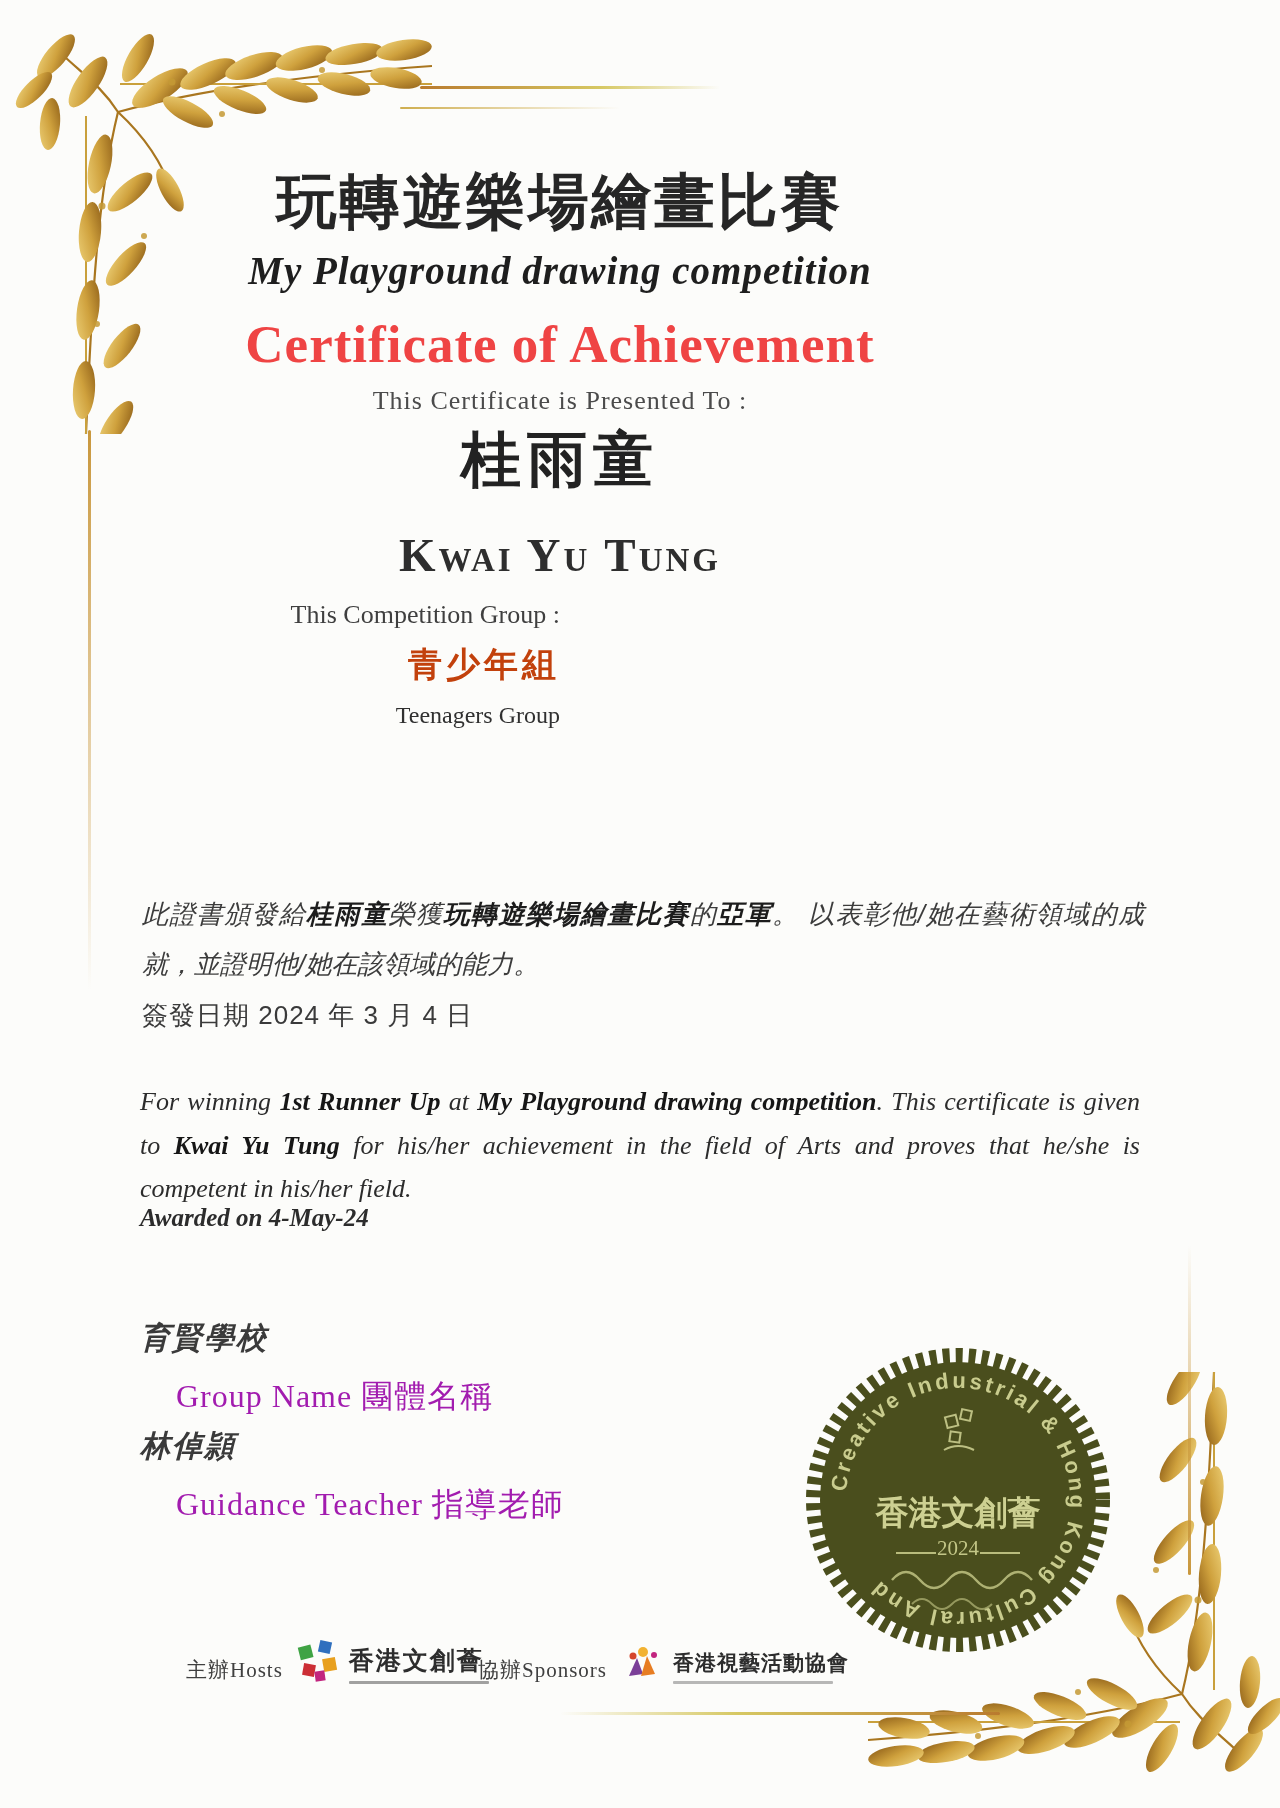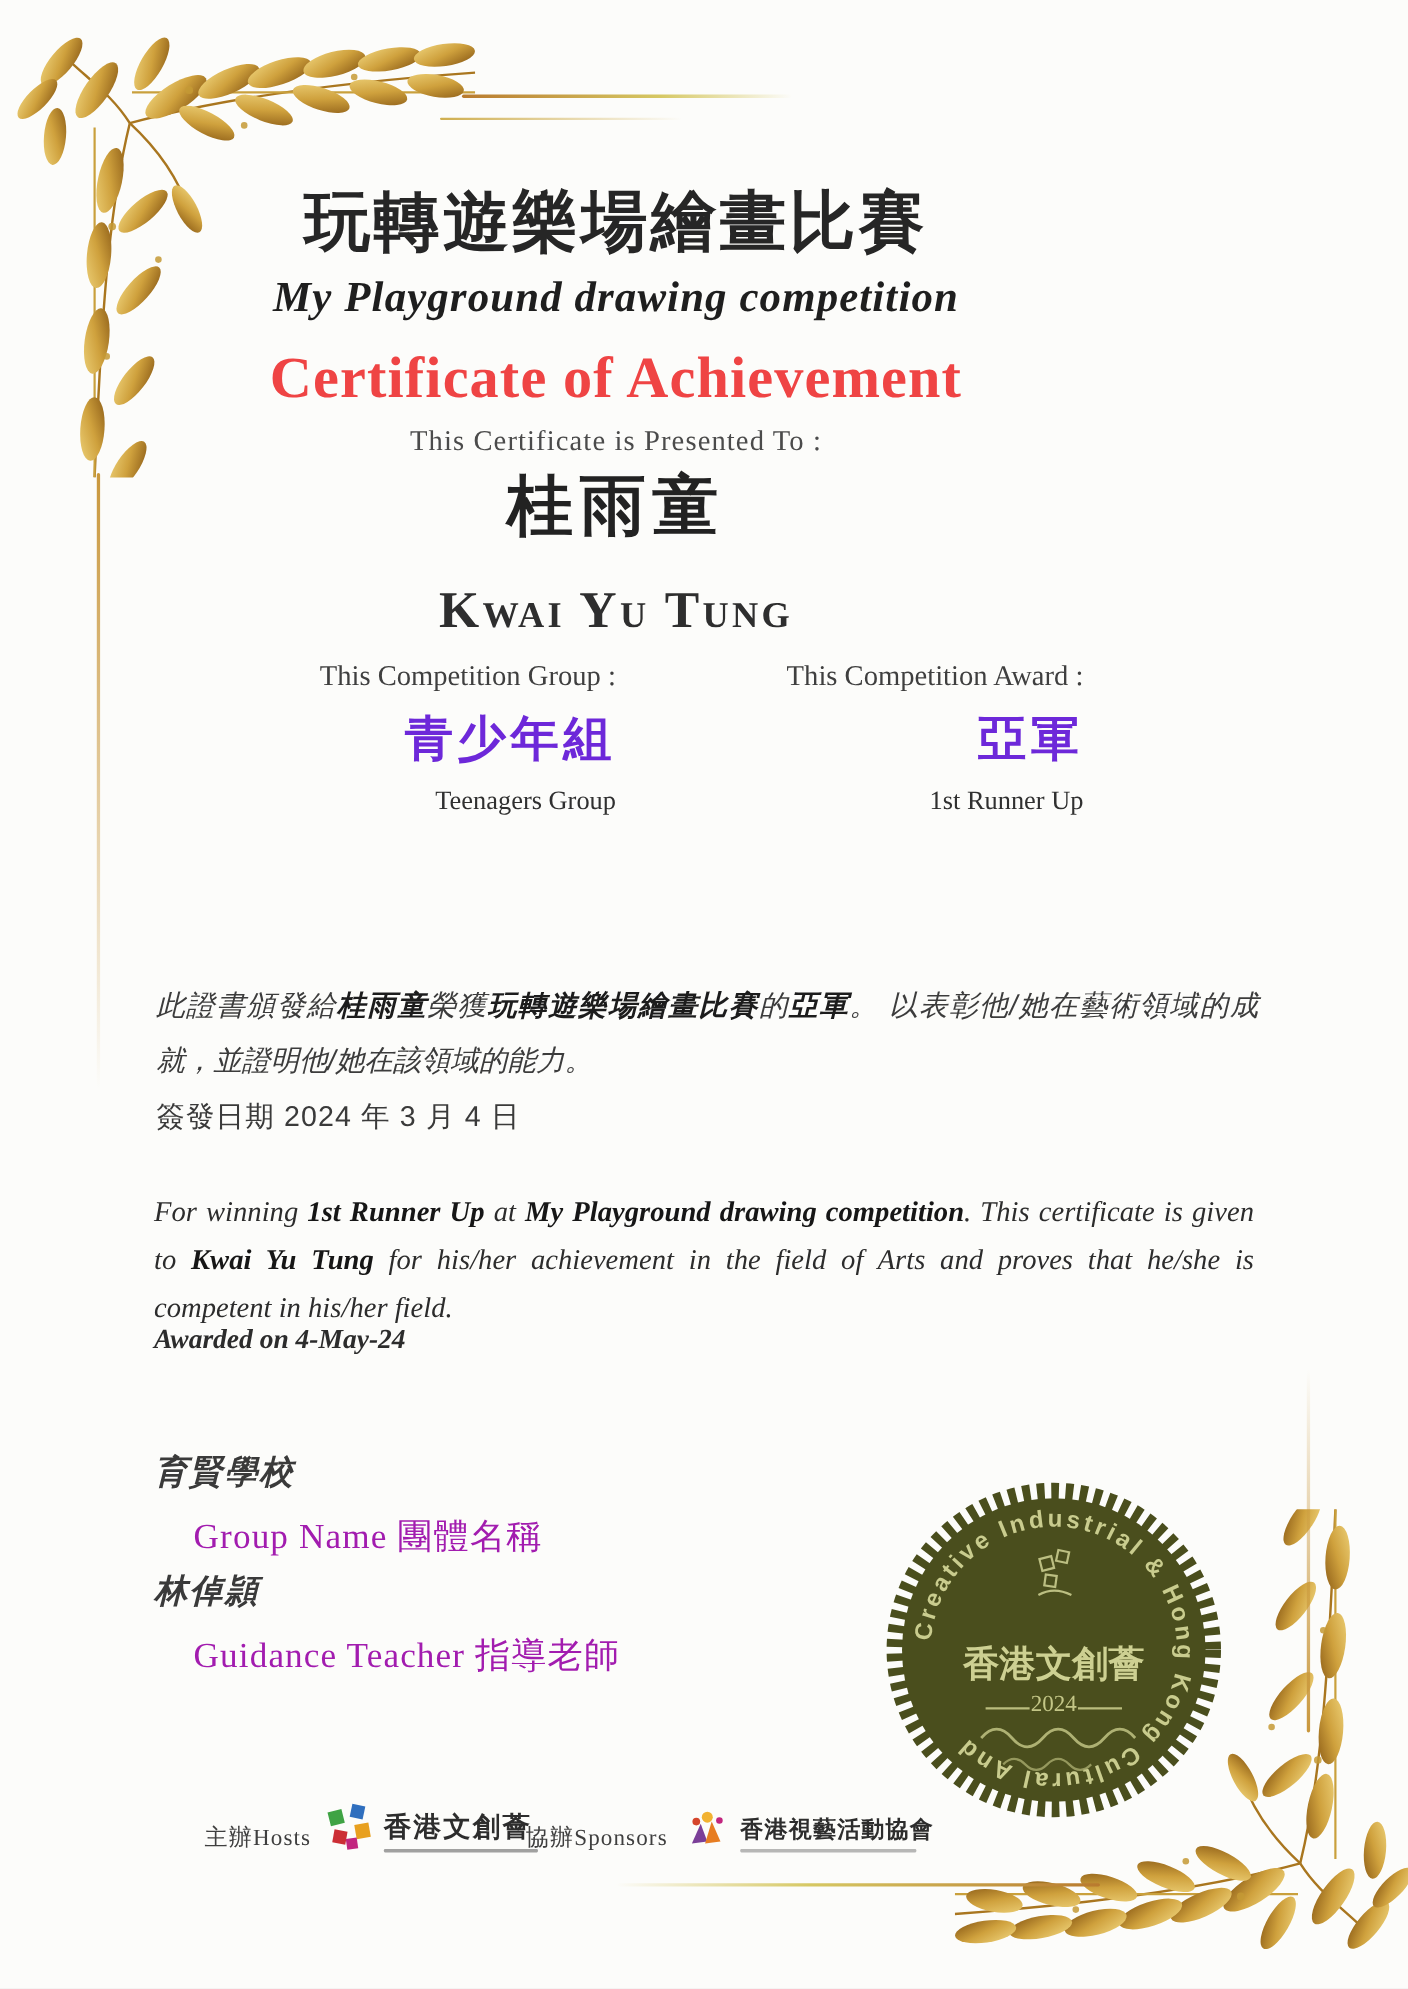--- a/index.html
+++ b/index.html
@@ -14,21 +14,21 @@
   .title-zh{top:162px;font-family:"Liberation Sans",sans-serif;font-weight:800;
     font-size:60px;letter-spacing:3px;color:#262626;}
   .title-en{top:248px;font-style:italic;font-weight:bold;font-size:39px;color:#1e1e1e;letter-spacing:1px;}
   .cert-head{top:314px;font-size:53px;font-weight:600;color:#ef4444;letter-spacing:1px;}
   .presented{top:386px;font-size:26px;color:#4b4b4b;letter-spacing:1px;}
   .name-zh{top:420px;font-family:"Liberation Sans",sans-serif;font-weight:800;font-size:60px;color:#222;letter-spacing:6px;}
   .name-en{top:528px;font-variant:small-caps;font-weight:600;font-size:47px;color:#2e2e2e;letter-spacing:3px;}
 
   .col{top:600px;width:420px;text-align:right;}
   .col .lbl{font-size:26px;color:#3f3f3f;}
-  .col .vzh{margin-top:12px;font-family:Liberation Sans, sans-serif;font-weight:800;font-size:44px;color:#6d28d9;letter-spacing:4px;}
+  .col .vzh{margin-top:12px;font-family:Liberation Sans, sans-serif;font-weight:800;font-size:34px;color:#c2410c;letter-spacing:4px;}
   .col .ven{margin-top:14px;font-size:24px;color:#303030;}
   .col-left{left:140px;}
   .col-right{left:565px;}
 
   .para-zh{top:890px;left:142px;width:1002px;font-family:"Liberation Sans",sans-serif;
     font-size:26px;line-height:1.92;color:#3c3c3c;text-align:justify;font-style:italic;}
   .para-zh b{color:#1c1c1c;}
   .issue-date{top:998px;left:142px;font-family:"Liberation Sans",sans-serif;font-size:26px;color:#3a3a3a;letter-spacing:1px;}
   .para-en{top:1080px;left:140px;width:1000px;font-style:italic;font-size:26px;
     line-height:1.68;color:#2c2c2c;text-align:justify;}
@@ -128,25 +128,20 @@
   <div class="abs ctr cert-head">Certificate of Achievement</div>
   <div class="abs ctr presented">This Certificate is Presented To :</div>
   <div class="abs ctr name-zh">桂雨童</div>
   <div class="abs ctr name-en">Kwai Yu Tung</div>
 
   <div class="abs col col-left">
     <div class="lbl">This Competition Group :</div>
     <div class="vzh">青少年組</div>
     <div class="ven">Teenagers Group</div>
   </div>
-  <div class="abs col col-right">
-    <div class="lbl">This Competition Award :</div>
-    <div class="vzh">亞軍</div>
-    <div class="ven">1st Runner Up</div>
-  </div>
 
   <div class="abs para-zh"><span>此證書頒發給</span><b>桂雨童</b><span>榮獲</span><b>玩轉遊樂場繪畫比賽</b><span>的</span><b>亞軍</b><span>。 以表彰他/她在藝術領域的成就，並證明他/她在該領域的能力。</span></div>
   <div class="abs issue-date">簽發日期 2024 年 3 月 4 日</div>
   <div class="abs para-en"><span>For winning </span><b>1st Runner Up</b><span> at </span><b>My Playground drawing competition</b><span>. This certificate is given to </span><b>Kwai Yu Tung</b><span> for his/her achievement in the field of Arts and proves that he/she is competent in his/her field.</span></div>
   <div class="abs awarded">Awarded on 4-May-24</div>
 
   <div class="abs sig sig-group">
     <div class="val">育賢學校</div>
     <div class="lab">Group Name 團體名稱</div>
   </div>

